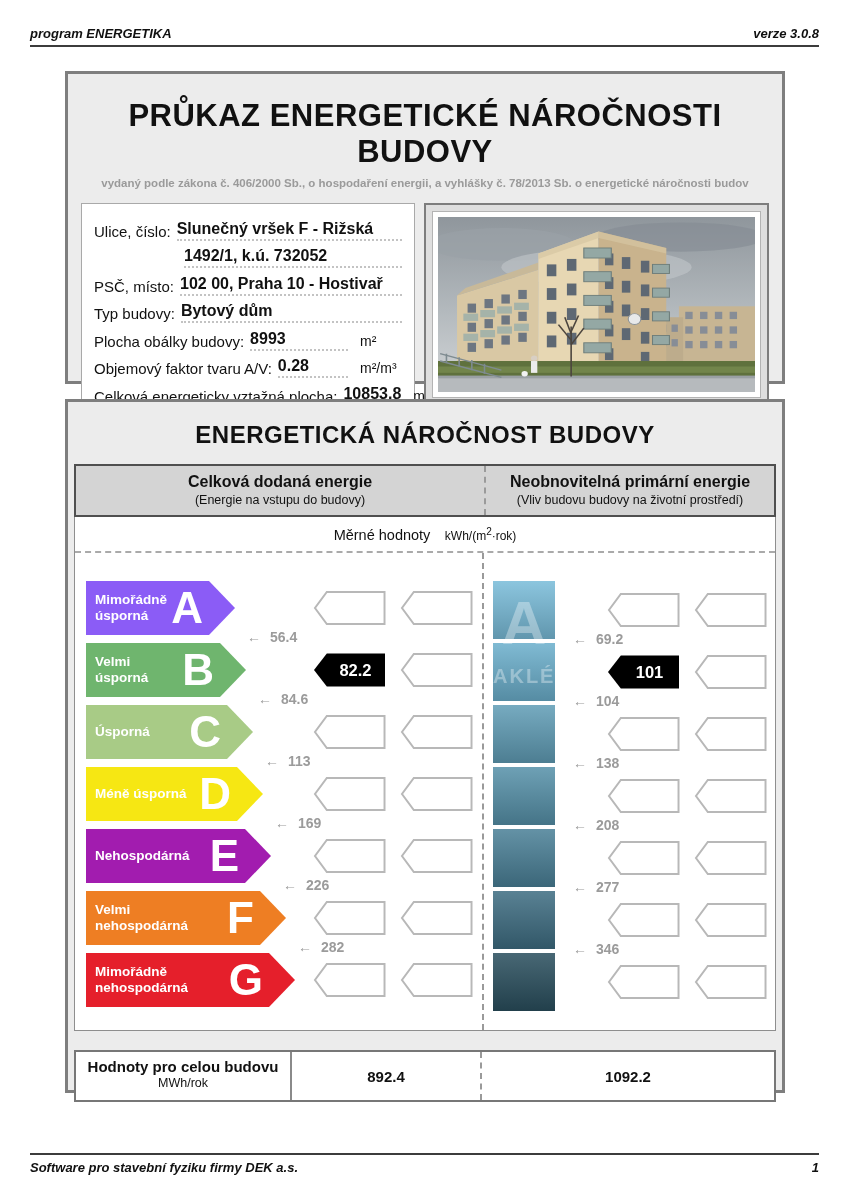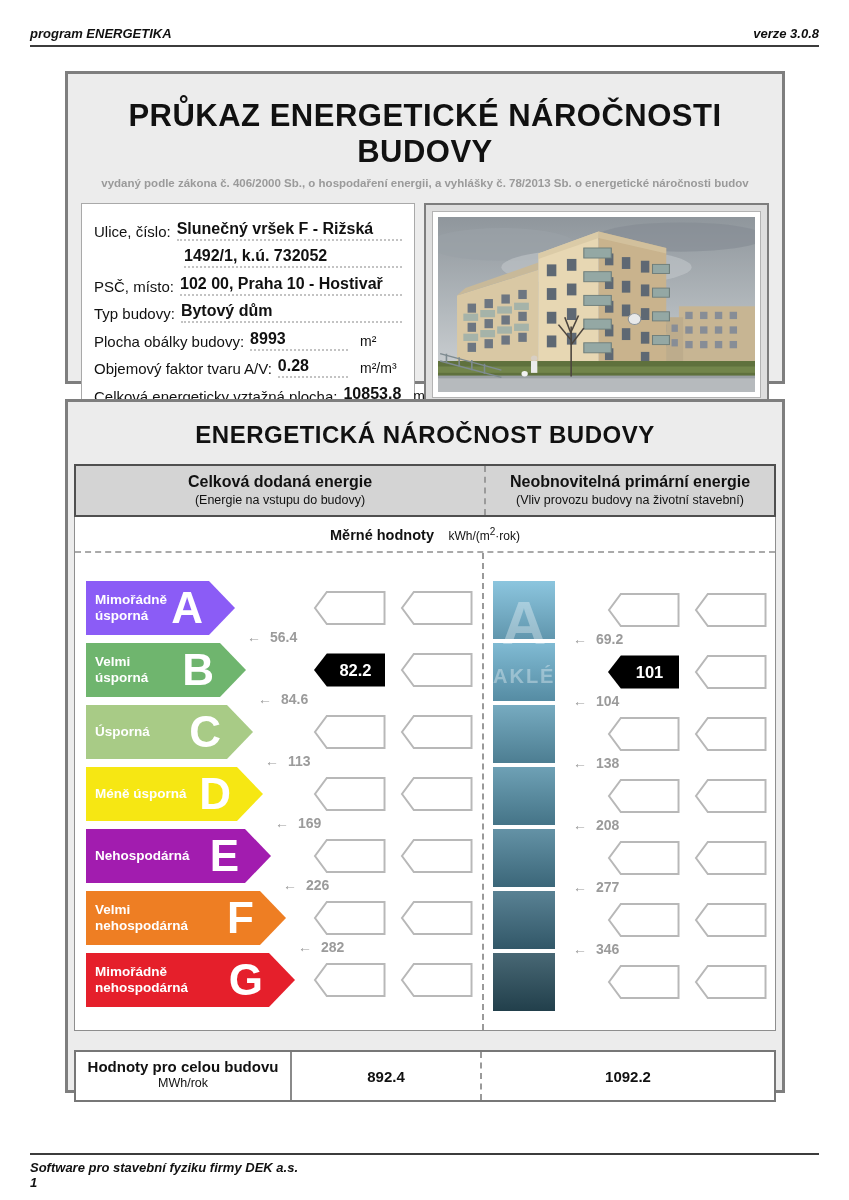--- a/index.html
+++ b/index.html
@@ -5,21 +5,21 @@
   * { box-sizing: border-box; margin: 0; padding: 0; }
   html,body { width: 849px; height: 1200px; background: #ffffff; overflow: hidden;
               font-family: "Liberation Sans", sans-serif; color: #111; }
 
   
   .doc-header { margin: 26px 30px 0 30px; display: flex; justify-content: space-between;
                 border-bottom: 2px solid #3c3c3c; padding-bottom: 4px; }
   .doc-header span { font: bold italic 13px "Liberation Sans", sans-serif; }
   .doc-footer { position: absolute; left: 30px; right: 30px; top: 1153px;
                 border-top: 2px solid #3c3c3c; padding-top: 5px;
-                display: flex; justify-content: space-between; flex-direction: column; }
+                display: flex; justify-content: space-between; }
   .doc-footer span { font: bold italic 13px "Liberation Sans", sans-serif; }
 
   
   .box { margin: 0 64px 0 65px; border: 3px solid #7e7e7e; background: #ececec; }
   .box1 { margin-top: 24px; height: 313px; }
   .cert-title { text-align: center; font-weight: bold; font-size: 31px; letter-spacing: .5px;
                 margin-top: 24px; }
   .cert-subtitle { text-align: center; font-weight: bold; font-size: 11.5px; color: #9a9a9a;
                    margin-top: 7px; }
   .box1-body { display: flex; gap: 9px; padding: 14px 13px 0 13px; }
@@ -43,21 +43,21 @@
   .rating-title { text-align: center; font-weight: bold; font-size: 24px; letter-spacing: .5px;
                   padding: 19px 0 15px 0; }
   .band { display: grid; grid-template-columns: 408px 1fr; background: #d4d4d4;
           border: 2px solid #4f4f4f; }
   .band-cell { text-align: center; padding: 7px 4px 8px 4px; }
   .band-cell + .band-cell { border-left: 2px dashed #9a9a9a; }
   .band-title { font-weight: bold; font-size: 16px; }
   .band-sub { font-size: 12.5px; margin-top: 2px; }
   .content-card { background: #fff; border: 1px solid #8e8e8e; border-top: none; }
   .merne-row { text-align: center; padding: 9px 0 7px 0; border-bottom: 2px dashed #aaaaaa; }
-  .merne-label { font-weight: bold; font-size: 14.5px; }
+  .merne-label { font-weight: normal; font-size: 14.5px; }
   .merne-unit { font-size: 12px; margin-left: 10px; }
   .merne-unit sup { font-size: 10px; }
 
   .scale-area { position: relative; display: grid; grid-template-columns: 408px 1fr;
                 padding: 28px 0 19px 0; }
   .scale-area::before { content: ""; position: absolute; left: 407px; top: 0; bottom: 0;
                         border-left: 2px dashed #9a9a9a; }
 
   
   .panel-left { padding-left: 11px; padding-right: 10px; }
@@ -286,21 +286,21 @@
 <div class="box box2">
   <div class="rating-title">ENERGETICKÁ NÁROČNOST BUDOVY</div>
 
   <div class="band">
     <div class="band-cell">
       <div class="band-title">Celková dodaná energie</div>
       <div class="band-sub">(Energie na vstupu do budovy)</div>
     </div>
     <div class="band-cell">
       <div class="band-title">Neobnovitelná primární energie</div>
-      <div class="band-sub">(Vliv provozu budovy na životní stavební)</div>
+      <div class="band-sub">(Vliv budovu budovy na životní prostředí)</div>
     </div>
   </div>
 
   <div class="content-card">
     <div class="merne-row">
       <span class="merne-label">Měrné hodnoty</span>
       <span class="merne-unit"><span>kWh/(m</span><sup>2</sup><span>·rok)</span></span>
     </div>
 
     <div class="scale-area">

